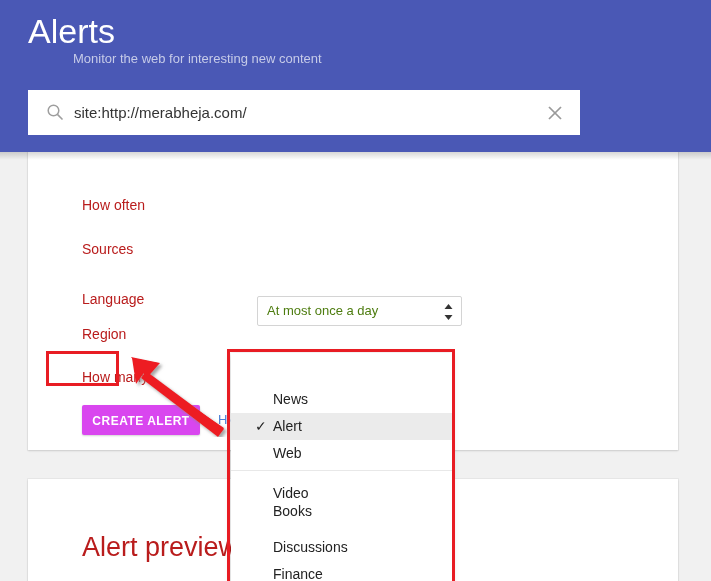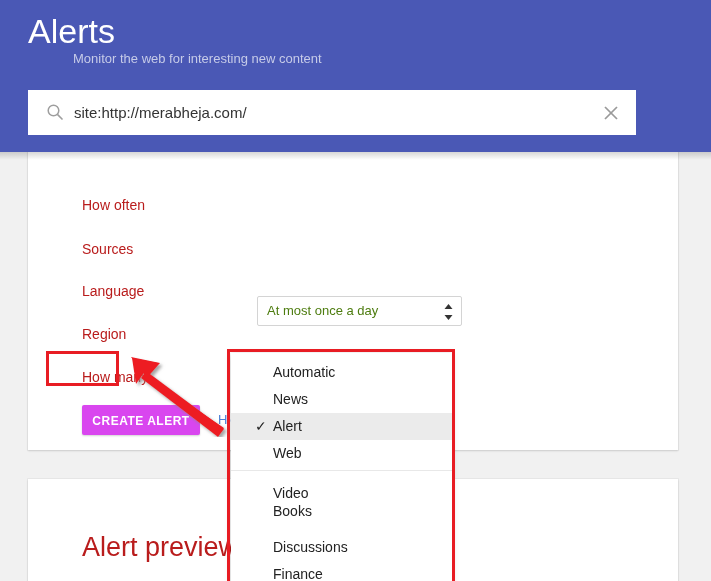--- a/index.html
+++ b/index.html
@@ -48,21 +48,21 @@
     font-size: 13px;
     color: #c6cbe8;
     font-weight: 400;
     margin-left: 44px;
   }
 
   .searchbar {
     position: absolute;
     left: 28px;
     top: 90px;
-    width: 608px;
+    width: 552px;
     height: 45px;
     background: #ffffff;
     box-sizing: border-box;
     display: flex;
     align-items: center;
   }
   .search-icon {
     position: absolute;
     left: 18px;
     top: 13px;
@@ -300,44 +300,41 @@
 
   <div class="page">
 
     <div class="gutter-left"></div>
     <div class="gutter-right"></div>
 
     <div class="card card-options">
 
       <div class="opt-label" style="top:58px;">How often</div>
       <div class="opt-label" style="top:102px;">Sources</div>
-      <div class="opt-label" style="top:144px;">Language</div>
+      <div class="opt-label" style="top:152px;">Language</div>
       <div class="opt-label" style="top:187px;">Region</div>
       <div class="opt-label" style="top:230px;">How many</div>
       <div class="opt-label" style="top:273px;">Deliver to</div>
 
       <div class="select-box">
         <span class="select-text">At most once a day</span>
         <span class="select-arrows">
           <svg width="9" height="16" viewBox="0 0 9 16">
             <polygon points="4.5,0 8.5,5 0.5,5" fill="#333"></polygon>
             <polygon points="4.5,16 8.5,11 0.5,11" fill="#333"></polygon>
           </svg>
         </span>
       </div>
 
       <button class="btn-create">CREATE ALERT</button>
       <div class="link-hide">Hide o</div>
 
     </div>
 
     <div class="menu">
-      <div class="menu-item" style="top:6px;">
-        <span class="mi-text">Automatic</span>
-      </div>
       <div class="menu-item" style="top:33px;">
         <span class="mi-text">News</span>
       </div>
       <div class="menu-item selected" style="top:60px;">
         <span class="menu-check">✓</span>
         <span class="mi-text">Alert</span>
       </div>
       <div class="menu-item" style="top:87px;">
         <span class="mi-text">Web</span>
       </div>

